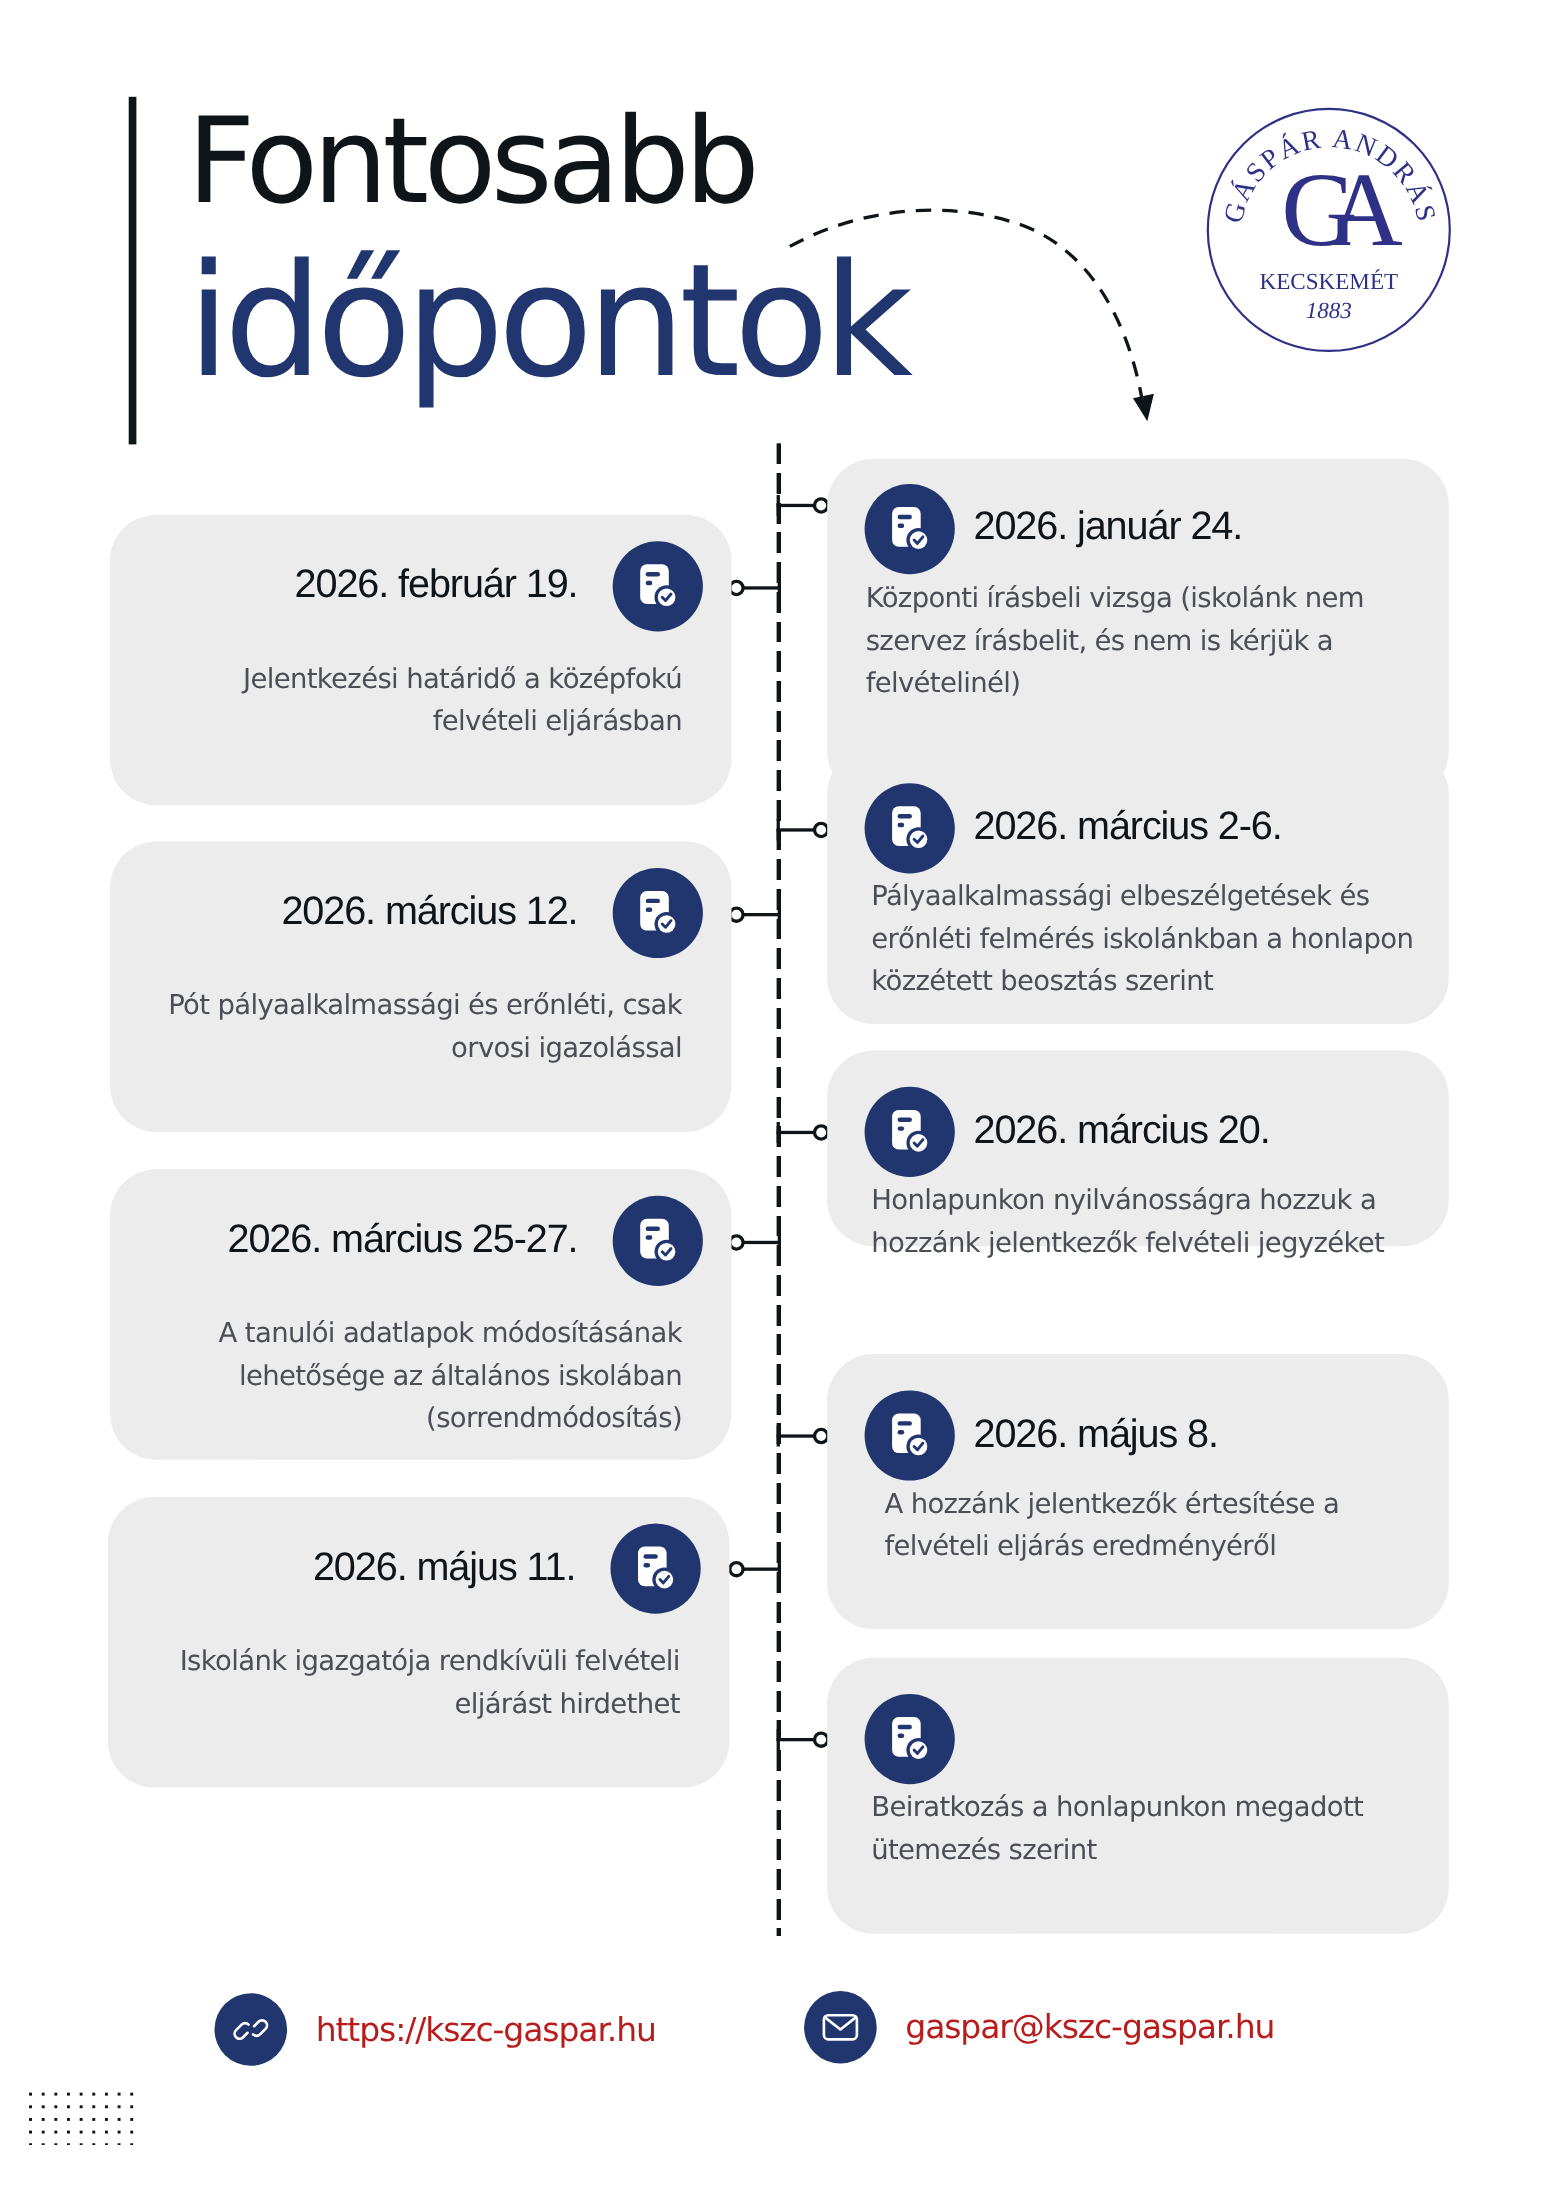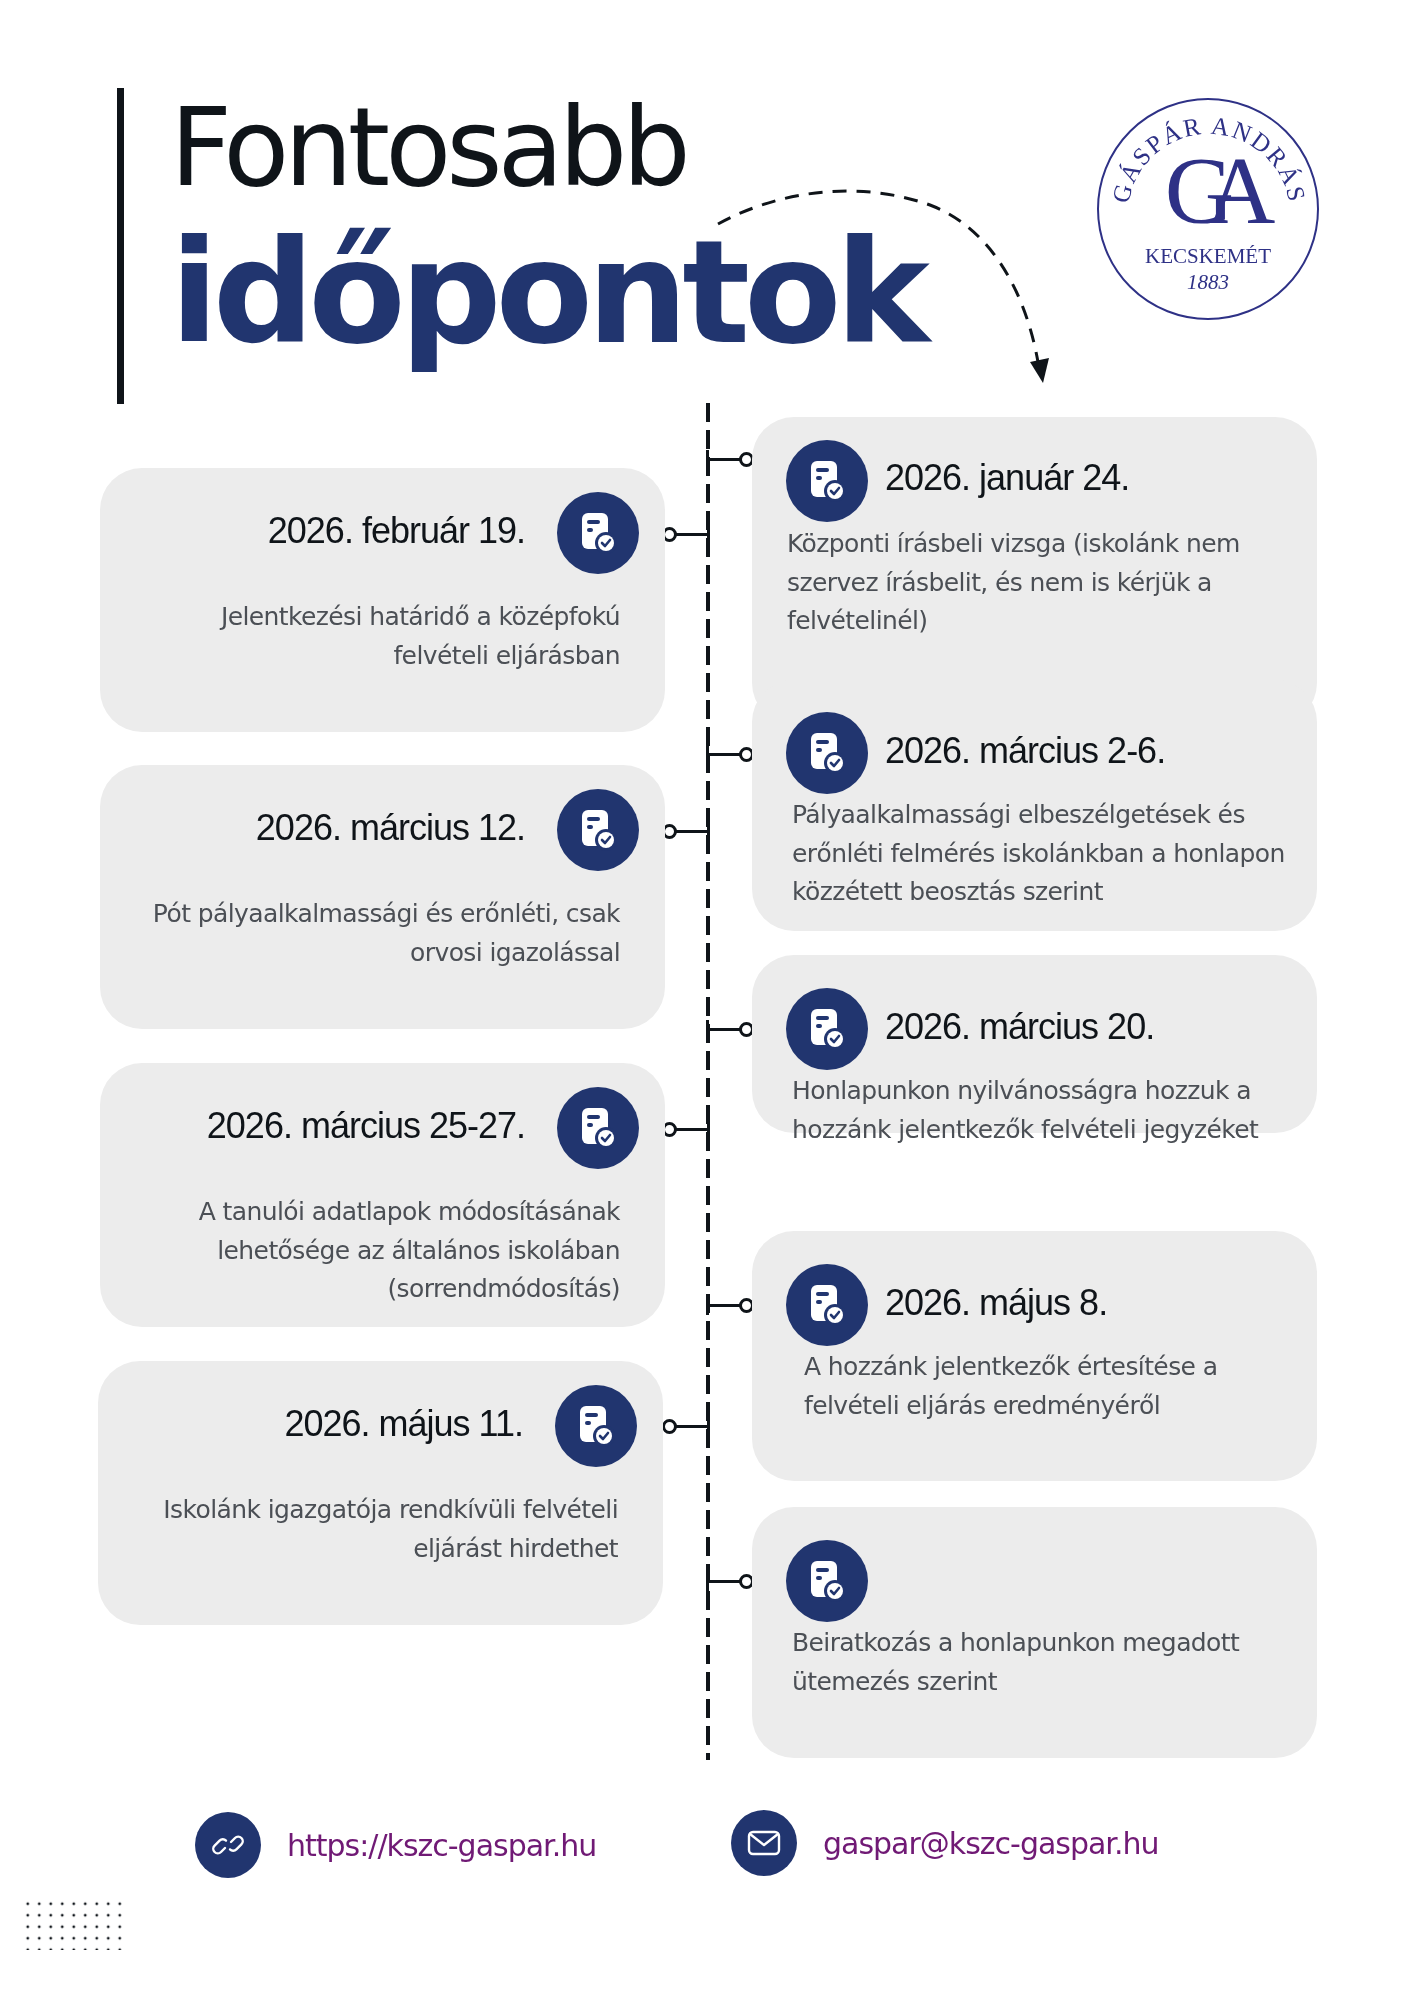--- a/index.html
+++ b/index.html
@@ -1,21 +1,21 @@
 <!DOCTYPE html>
 <html><head>
 <meta charset="utf-8">
 <style>
   * { box-sizing: border-box; margin: 0; padding: 0; }
   html, body { width: 1414px; height: 2000px; background: #ffffff; overflow: hidden; }
   body { position: relative; font-family: "Liberation Sans", "DejaVu Sans", sans-serif; color: #0f1419; }
 
   .title-bar { position: absolute; left: 117px; top: 88px; width: 7px; height: 316px; background: #0f1419; }
   .title-line1 { position: absolute; left: 170px; top: 94px; font-family: "DejaVu Sans", sans-serif; font-size: 108px; letter-spacing: -5px; color: #0f1419; line-height: 1; }
-  .title-line2 { position: absolute; left: 170px; top: 222px; font-family: "DejaVu Sans", sans-serif; font-size: 142px; letter-spacing: -6px; color: #21356f; line-height: 1; font-weight: bold; }
+  .title-line2 { position: absolute; left: 170px; top: 222px; font-family: "DejaVu Sans", sans-serif; font-size: 142px; letter-spacing: -6px; color: #21356f; line-height: 1; font-weight: normal; }
 
   .arrow-svg { position: absolute; left: 0; top: 0; width: 1414px; height: 420px; pointer-events: none; }
 
   .logo { position: absolute; left: 1094px; top: 95px; width: 228px; height: 228px; }
   .logo svg { width: 100%; height: 100%; }
 
   .timeline { position: absolute; left: 706px; top: 403px; width: 4px; height: 1357px;
     background: repeating-linear-gradient(to bottom, #0f1419 0 19px, transparent 19px 27px); }
 
   .connector { position: absolute; height: 3px; background: #0f1419; }
@@ -41,21 +41,21 @@
   .card.left .date { right: 140px; top: 42px; text-align: right; }
   .card.right .date { left: 133px; top: 40px; }
 
   .desc { position: absolute; font-size: 25px; line-height: 38.5px; color: #4b4f55; font-family: "DejaVu Sans", sans-serif; letter-spacing: -0.6px; }
   .card.left .desc { right: 45px; top: 130px; width: 480px; text-align: right; }
   .card.right .desc { left: 35px; top: 108px; width: 500px; text-align: left; }
 
   .footer-item { position: absolute; display: flex; align-items: center; }
   .footer-circle { width: 66px; height: 66px; border-radius: 50%; background: #21356f; position: relative; flex: none; }
   .footer-circle svg { position: absolute; left: 15px; top: 15px; width: 36px; height: 36px; }
-  .footer-text { margin-left: 26px; font-size: 30px; color: #701a75; font-family: "DejaVu Sans", sans-serif; letter-spacing: -1px; }
+  .footer-text { margin-left: 26px; font-size: 30px; color: #b91c1c; font-family: "DejaVu Sans", sans-serif; letter-spacing: -1px; }
 
   .dots { position: absolute; left: 22px; top: 1898px; width: 104px; height: 52px;
     background-image: radial-gradient(circle, #0f1419 1.3px, transparent 1.6px);
     background-size: 11.5px 11.5px; }
 </style>
 </head>
 <body>
 
 <div class="title-bar"></div>
 <div class="title-line1">Fontosabb</div>

